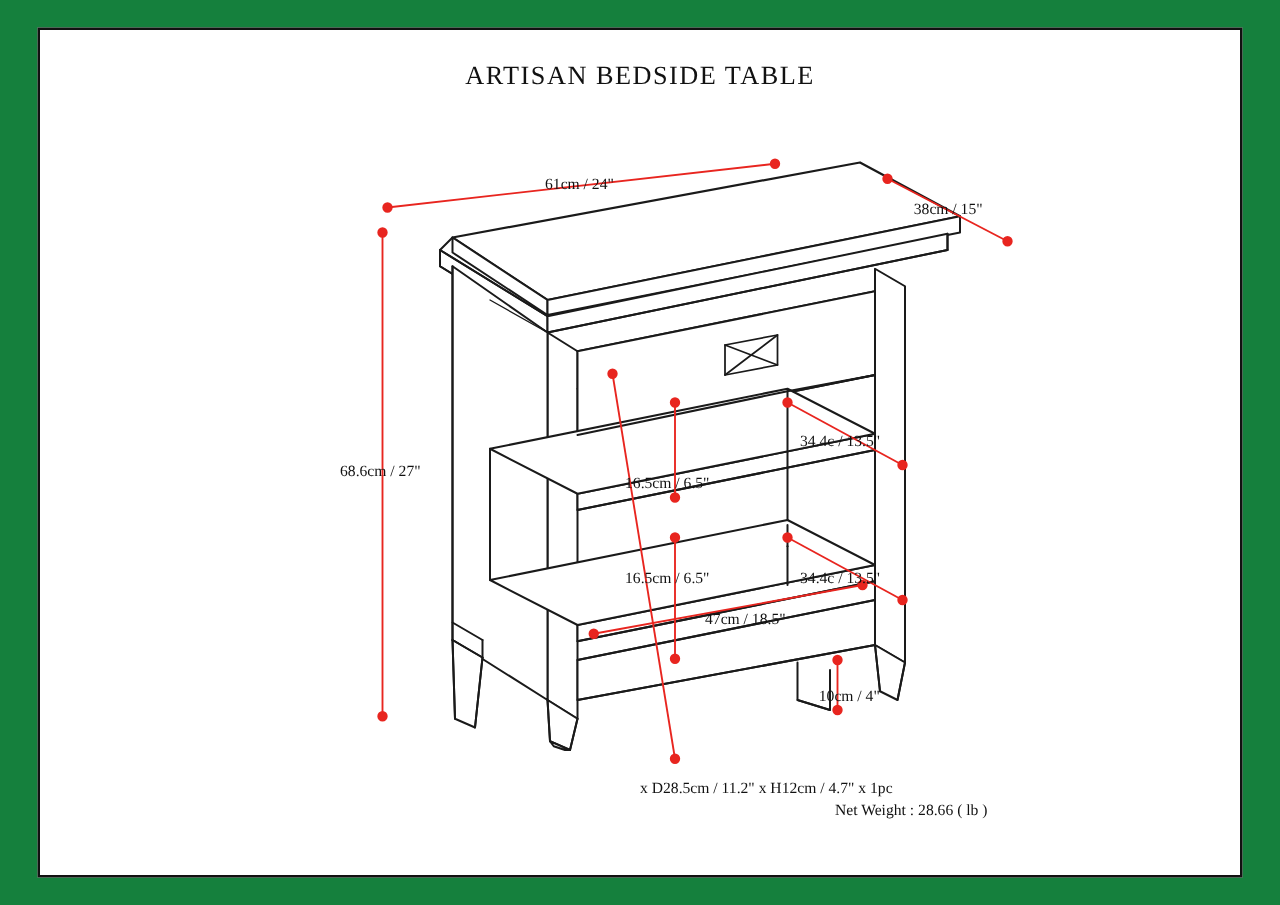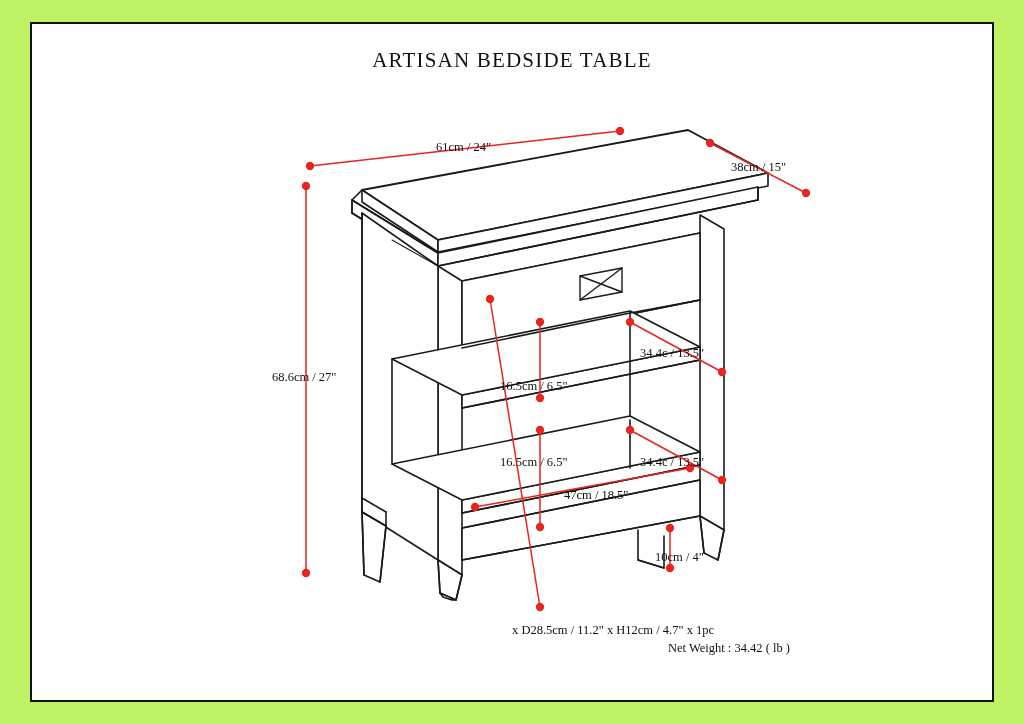--- a/index.html
+++ b/index.html
@@ -12,21 +12,21 @@
     height: 724px;
     font-family: "Liberation Serif", serif;
     position: relative;
     overflow: hidden;
   }
   #sheet {
     position: absolute;
     left: 0; top: 0;
     width: 1024px;
     height: 724px;
-    background: #bef264;
+    background: #15803d;
   }
   .outer-border {
     position: absolute;
     left: 30px;
     top: 22px;
     width: 964px;
     height: 680px;
     border: 2px solid #111111;
     box-sizing: border-box;
     background: #ffffff;
@@ -215,15 +215,15 @@
 
   <div class="dim-label" style="left:640px; top:455px;">34.4c / 13.5"</div>
 
   <div class="dim-label" style="left:564px; top:488px;">47cm / 18.5"</div>
 
   <div class="dim-label" style="left:655px; top:550px;">10cm / 4"</div>
 
 
   <div class="note" style="left:512px; top:623px;">x D28.5cm / 11.2" x H12cm / 4.7" x 1pc</div>
 
-  <div class="note" style="left:668px; top:641px;">Net Weight : 34.42 ( lb )</div>
+  <div class="note" style="left:668px; top:641px;">Net Weight : 28.66 ( lb )</div>
 
 </div>
 
 </body></html>

